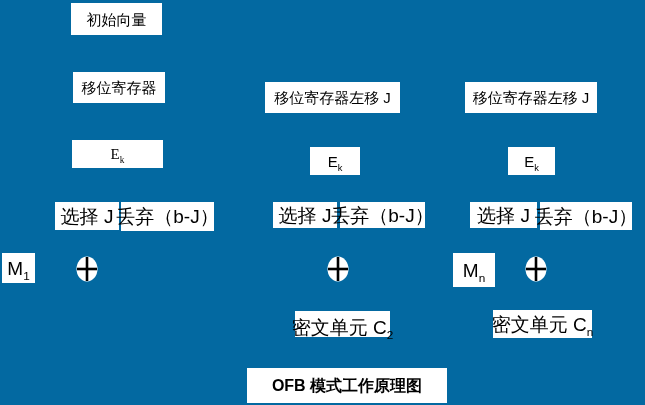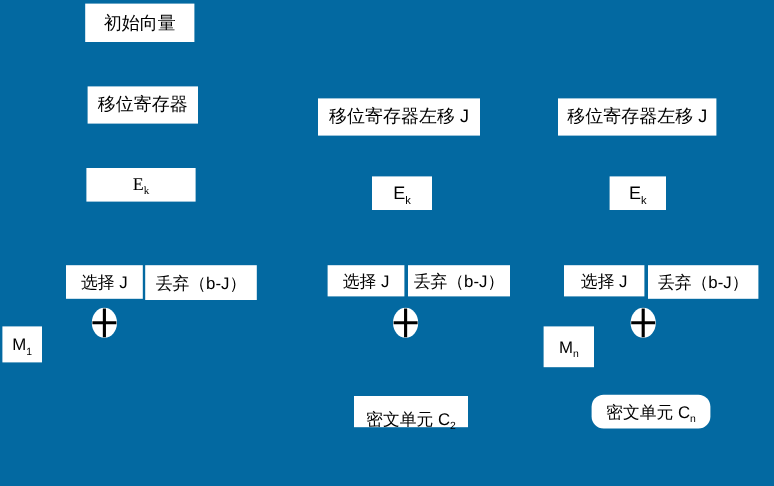--- a/index.html
+++ b/index.html
@@ -18,21 +18,21 @@
     color: #000000;
     display: flex;
     align-items: center;
     justify-content: center;
     font-size: 15px;
     line-height: 1;
     white-space: nowrap;
   }
   .box sub { font-size: 0.62em; line-height: 0; }
   .serif { font-family: "Liberation Serif", serif; }
-  .small { font-size: 14px; margin-top: 19px; }
+  .small { font-size: 19px; }
   .xor { position: absolute; }
   
   #b-init  { left: 71px;  top: 3px;   width: 91px;  height: 32px; }
   #b-sr1   { left: 73px;  top: 72px;  width: 92px;  height: 31px; }
   #b-e1    { left: 72px;  top: 140px; width: 91px;  height: 28px; }
   #b-sel1  { left: 55px;  top: 202px; width: 64px;  height: 28px; }
   #b-dis1  { left: 121px; top: 202px; width: 93px;  height: 29px; }
   #b-m1    { left: 2px;   top: 253px; width: 33px;  height: 30px; }
   #xor1    { left: 76px;  top: 256px; }
   #b-c1    { left: 43px;  top: 312px; width: 100px; height: 26px; }
@@ -44,21 +44,21 @@
   #b-m2    { left: 258px; top: 253px; width: 40px;  height: 32px; }
   #xor2    { left: 327px; top: 256px; }
   #b-c2    { left: 295px; top: 311px; width: 95px;  height: 26px; align-items: flex-end; }
   
   #b-sr3   { left: 465px; top: 82px;  width: 132px; height: 31px; }
   #b-e3    { left: 508px; top: 147px; width: 47px;  height: 28px; }
   #b-sel3  { left: 470px; top: 202px; width: 67px;  height: 26px; }
   #b-dis3  { left: 540px; top: 202px; width: 92px;  height: 28px; }
   #b-mn    { left: 453px; top: 253px; width: 42px;  height: 34px; }
   #xor3    { left: 525px; top: 256px; }
-  #b-cn    { left: 493px; top: 310px; width: 99px;  height: 28px; border-radius: 10px; }
+  #b-cn    { left: 493px; top: 310px; width: 99px;  height: 28px; }
   
   #b-title { left: 247px; top: 368px; width: 200px; height: 35px; font-weight: bold; font-size: 16px; }
 </style>
 </head>
 <body>
 
 <div class="stage">
 
   <div class="box" id="b-init">
     <span>初始向量</span>
@@ -122,14 +122,17 @@
   </div>
   <svg class="xor" id="xor3" width="22" height="26" viewBox="0 0 22 26">
     <ellipse cx="11" cy="13" rx="10.5" ry="12.5" fill="#ffffff"></ellipse>
     <line x1="11" y1="1" x2="11" y2="25" stroke="#000000" stroke-width="2.6"></line>
     <line x1="1" y1="13" x2="21" y2="13" stroke="#000000" stroke-width="2.6"></line>
   </svg>
   <div class="box small" id="b-cn">
     <span><span>密文单元 C</span><sub>n</sub></span>
   </div>
 
+  <div class="box" id="b-title">
+    <span>OFB 模式工作原理图</span>
+  </div>
 
 </div>
 
 </body></html>

